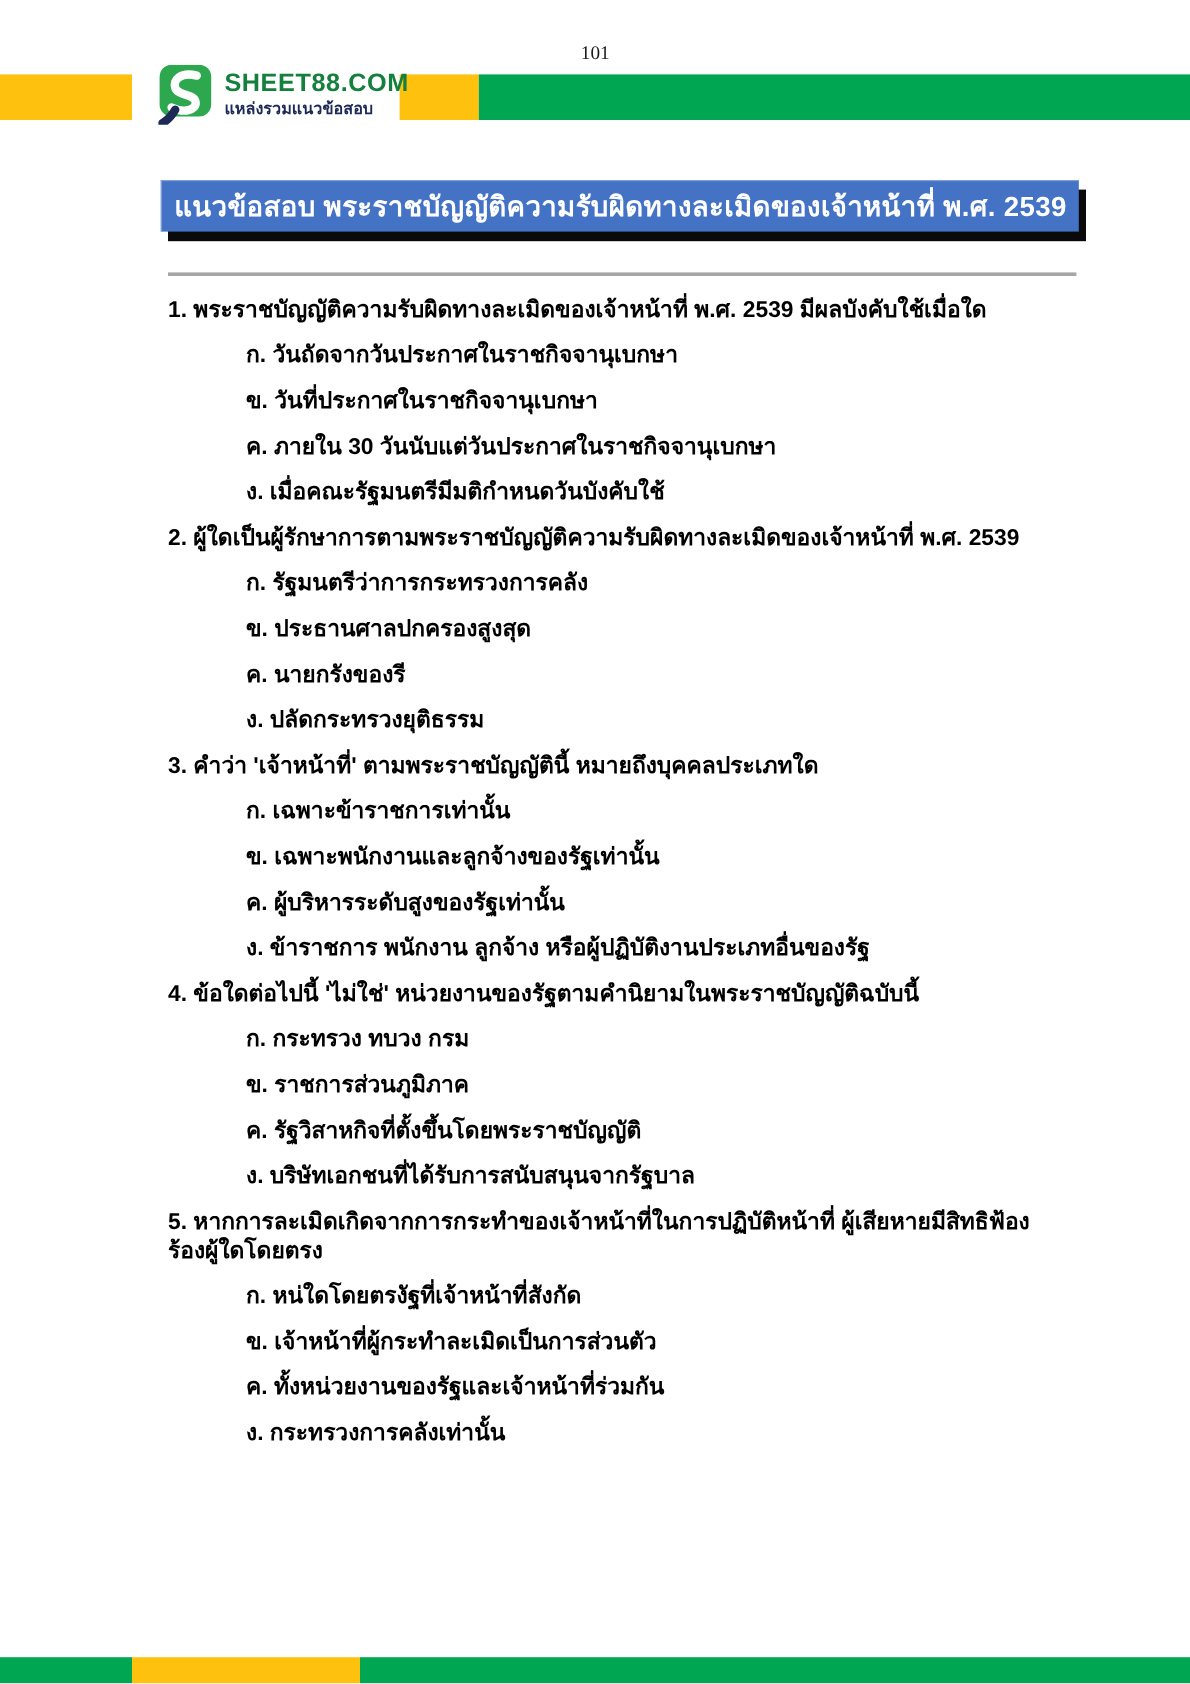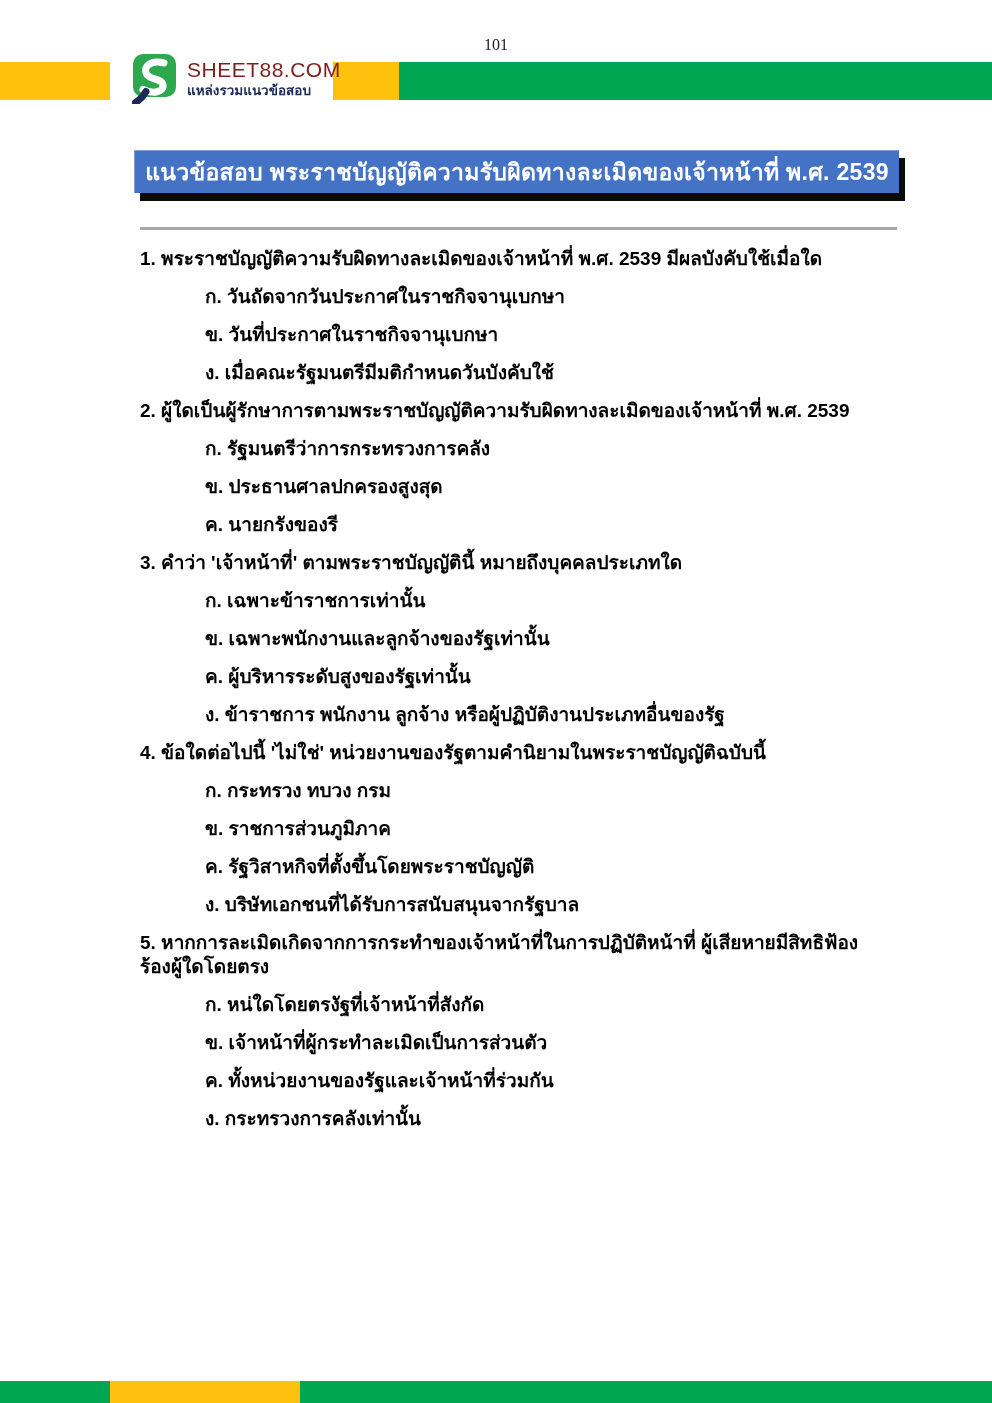--- a/index.html
+++ b/index.html
@@ -15,21 +15,21 @@
   .bar { position:absolute; height:38px; top:62px; }
   .bar-yellow { background:#FEC10D; }
   .bar-green { background:#00A651; }
   .topbar-left  { left:0; width:110px; }
   .topbar-mid   { left:333px; width:66px; }
   .topbar-right { left:399px; width:593px; }
 
   .logo { position:absolute; top:54px; left:132px; display:flex; align-items:center; gap:9px; }
   .logo-icon { width:46px; height:50px; flex:0 0 auto; }
   .logo-text { display:flex; flex-direction:column; }
-  .logo-title { font-size:21px; font-weight:normal; color:#7f1d1d; letter-spacing:0.5px; line-height:22px; }
+  .logo-title { font-size:21px; font-weight:bold; color:#15803d; letter-spacing:0.5px; line-height:22px; }
   .logo-tagline { font-size:13.5px; font-weight:bold; color:#1D2A57; line-height:16px; margin-top:2px; }
 
   .title-bar {
     position:absolute; left:134px; top:150px; width:765px; height:43px;
     background:#4472C4; box-shadow:6px 8px 0 #0a0a0a;
     border-top:1px solid #7d9ed8; border-left:1px solid #7d9ed8;
     display:flex; align-items:center; justify-content:center;
   }
   .title-bar span {
     color:#ffffff; font-weight:bold; font-size:23px; letter-spacing:0.3px;
@@ -73,26 +73,28 @@
     <span>แนวข้อสอบ พระราชบัญญัติความรับผิดทางละเมิดของเจ้าหน้าที่ พ.ศ. 2539</span>
   </div>
 
   <div class="divider"></div>
 
   <div class="content">
 
     <div class="question">1. พระราชบัญญัติความรับผิดทางละเมิดของเจ้าหน้าที่ พ.ศ. 2539 มีผลบังคับใช้เมื่อใด</div>
     <div class="choice">ก. วันถัดจากวันประกาศในราชกิจจานุเบกษา</div>
     <div class="choice">ข. วันที่ประกาศในราชกิจจานุเบกษา</div>
+    <div class="choice">ค. ภายใน 30 วันนับแต่วันประกาศในราชกิจจานุเบกษา</div>
     <div class="choice">ง. เมื่อคณะรัฐมนตรีมีมติกำหนดวันบังคับใช้</div>
 
     <div class="question">2. ผู้ใดเป็นผู้รักษาการตามพระราชบัญญัติความรับผิดทางละเมิดของเจ้าหน้าที่ พ.ศ. 2539</div>
     <div class="choice">ก. รัฐมนตรีว่าการกระทรวงการคลัง</div>
     <div class="choice">ข. ประธานศาลปกครองสูงสุด</div>
     <div class="choice">ค. นายกรังของรี</div>
+    <div class="choice">ง. ปลัดกระทรวงยุติธรรม</div>
 
     <div class="question">3. คำว่า 'เจ้าหน้าที่' ตามพระราชบัญญัตินี้ หมายถึงบุคคลประเภทใด</div>
     <div class="choice">ก. เฉพาะข้าราชการเท่านั้น</div>
     <div class="choice">ข. เฉพาะพนักงานและลูกจ้างของรัฐเท่านั้น</div>
     <div class="choice">ค. ผู้บริหารระดับสูงของรัฐเท่านั้น</div>
     <div class="choice">ง. ข้าราชการ พนักงาน ลูกจ้าง หรือผู้ปฏิบัติงานประเภทอื่นของรัฐ</div>
 
     <div class="question">4. ข้อใดต่อไปนี้ 'ไม่ใช่' หน่วยงานของรัฐตามคำนิยามในพระราชบัญญัติฉบับนี้</div>
     <div class="choice">ก. กระทรวง ทบวง กรม</div>
     <div class="choice">ข. ราชการส่วนภูมิภาค</div>

